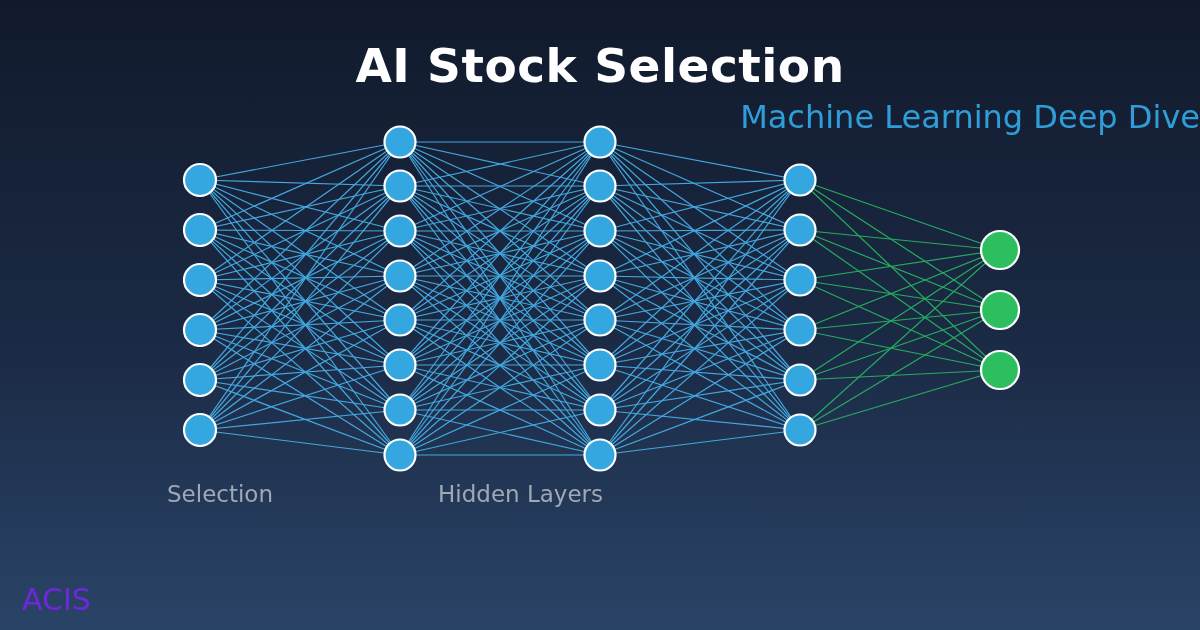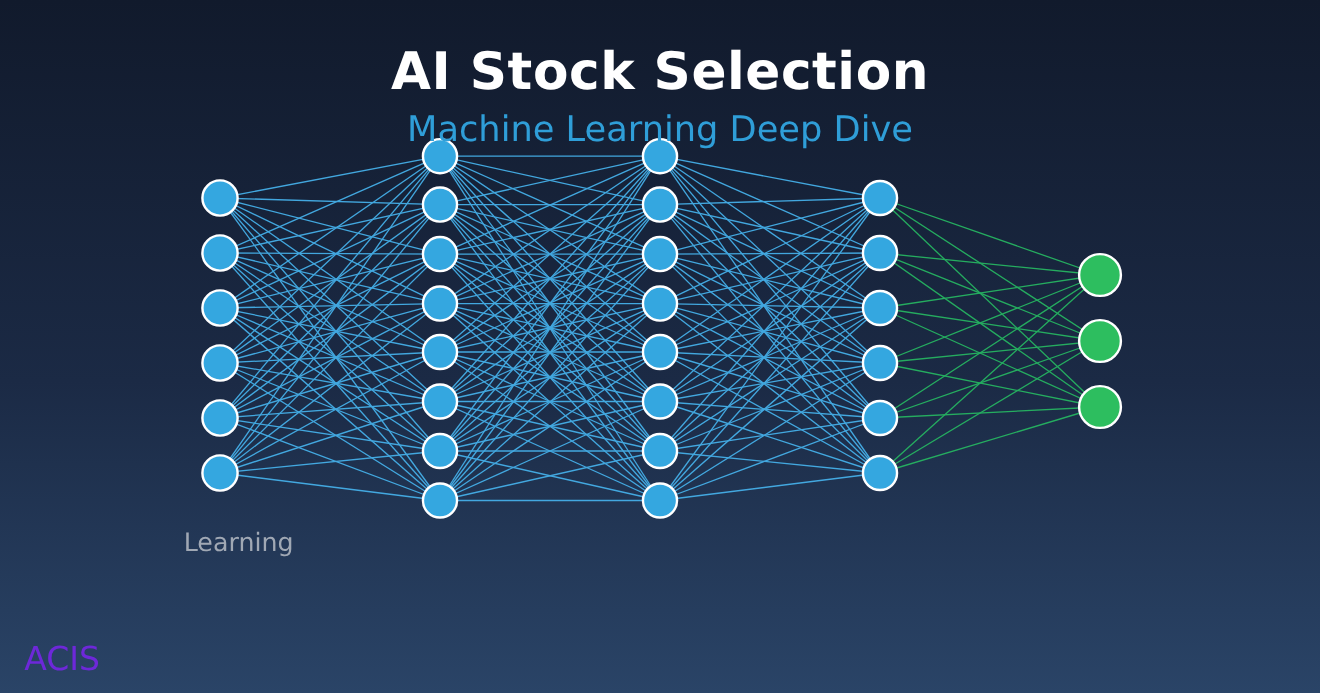--- a/index.html
+++ b/index.html
@@ -10,21 +10,21 @@
     position:relative;
   }
   .stage{position:absolute;inset:0;width:1200px;height:550px;}
   svg.network{position:absolute;left:0;top:0;z-index:1;}
   .txt{position:absolute;z-index:2;white-space:nowrap;}
   .title{
     left:0;top:38px;width:1200px;text-align:center;
     font-size:47px;font-weight:700;color:#FFFFFF;letter-spacing:0.5px;
   }
   .subtitle{
-    left:0;top:98px;width:1200px;text-align:center;
+    left:0;top:98px;width:1200px;text-align:right;
     font-size:32px;font-weight:400;color:#2F9ED8;
   }
   .layer-label{font-size:23px;color:#A0A8B4;top:481px;}
   .label-features{left:167px;}
   .label-hidden{left:438px;}
   .label-predictions{left:950px;}
   .watermark{left:22px;top:582px;font-size:30px;color:#6d28d9;}
 </style>
 </head>
 <body>
@@ -256,16 +256,17 @@
       <g>
         <circle cx="1000" cy="250" r="19" fill="#2DBE5F" stroke="#FFFFFF" stroke-width="2.2"></circle>
         <circle cx="1000" cy="310" r="19" fill="#2DBE5F" stroke="#FFFFFF" stroke-width="2.2"></circle>
         <circle cx="1000" cy="370" r="19" fill="#2DBE5F" stroke="#FFFFFF" stroke-width="2.2"></circle>
       </g>
     </svg>
 
   <div class="txt title">AI Stock Selection</div>
   <div class="txt subtitle">Machine Learning Deep Dive</div>
 
-  <span class="txt layer-label label-features">Learning</span>
+  <span class="txt layer-label label-features">Selection</span>
+  <span class="txt layer-label label-hidden">Hidden Layers</span>
 
   <span class="txt watermark">ACIS</span>
 </div>
 
 </body></html>

